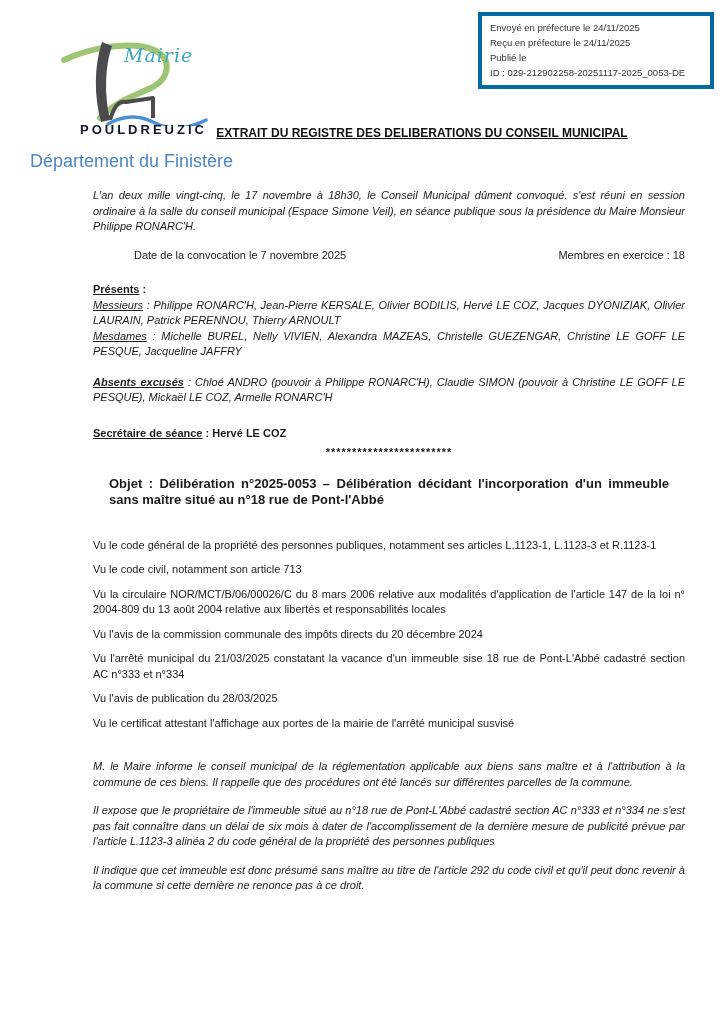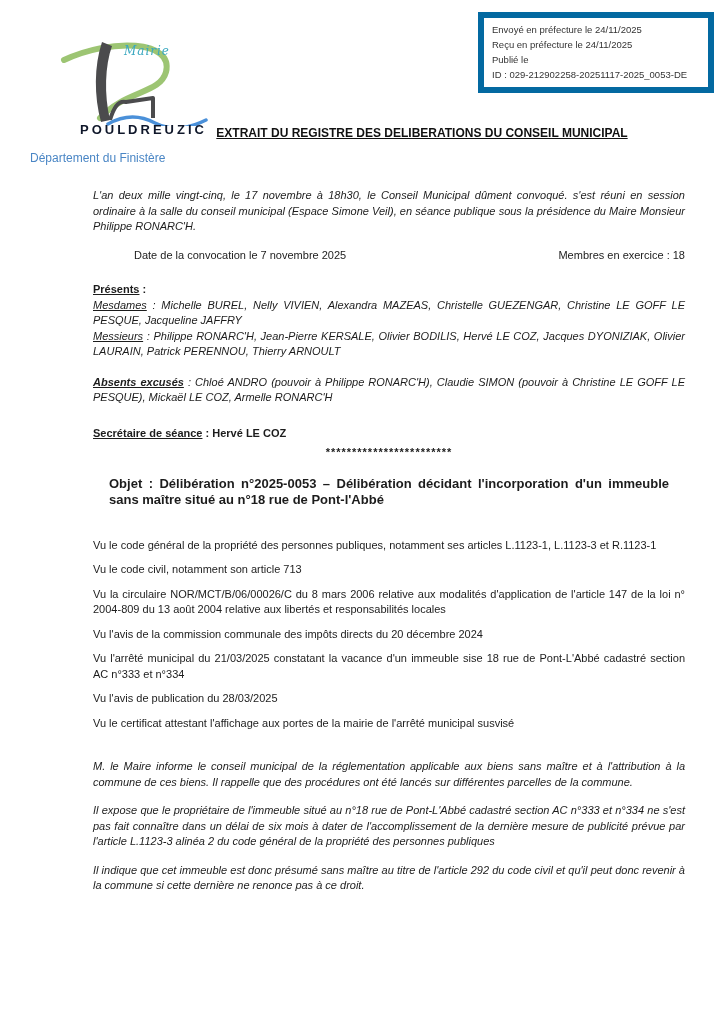--- a/index.html
+++ b/index.html
@@ -8,42 +8,42 @@
     width:724px;height:1024px;
     background:#ffffff;
     font-family:"Liberation Sans", sans-serif;
     color:#1c1c1c;
     overflow:hidden;
     margin:0 auto;
   }
   
   .stamp{
     position:absolute;left:478px;top:12px;width:236px;
-    border:6px solid #0369a1;
+    border:4px solid #0369a1;
     padding:4px 14px 5px 8px;
     font-size:9.5px;line-height:15px;color:#333;
     background:#fff;
     box-sizing:border-box;
   }
   
   .logo-area{position:absolute;left:28px;top:38px;width:210px;}
   .logo-svg{display:block;margin-left:28px;}
   .mairie-script{
     position:absolute;left:96px;top:6px;
     font-family:"DejaVu Serif", serif;font-style:italic;
-    font-size:12px;color:#3aa8c0;letter-spacing:1px;
+    font-size:19px;color:#3aa8c0;letter-spacing:1px;
   }
   .commune-name{
     margin:-4px 0 0 52px;
     font-size:13px;font-weight:bold;letter-spacing:3px;
     color:#0f172a;
   }
   .department{
     margin:14px 0 0 2px;
-    font-size:12px;color:#4a86c5;
+    font-size:18px;color:#4a86c5;
   }
   
   .doc-title{
     position:absolute;left:150px;top:126px;width:544px;
     text-align:center;font-size:12px;font-weight:bold;
     text-decoration:underline;color:#111;
   }
   
   .content{position:absolute;left:93px;top:188px;width:592px;font-size:11px;line-height:15.5px;}
   .para{text-align:justify;margin:0 0 13px 0;font-style:italic;}
@@ -98,22 +98,22 @@
 
     <p class="para">L'an deux mille vingt-cinq, le 17 novembre à 18h30, le Conseil Municipal dûment convoqué. s'est réuni en session ordinaire à la salle du conseil municipal (Espace Simone Veil), en séance publique sous la présidence du Maire Monsieur Philippe RONARC'H.</p>
 
     <div class="date-row">
       <span>Date de la convocation le 7 novembre 2025</span>
       <span>Membres en exercice : 18</span>
     </div>
 
     <div class="attendance">
       <div><span class="b u">Présents</span><span class="b"> :</span></div>
+      <div class="para" style="margin:0"><span class="u">Messieurs</span><span> : Philippe RONARC'H, Jean-Pierre KERSALE, Olivier BODILIS, Hervé LE COZ, Jacques DYONIZIAK, Olivier LAURAIN, Patrick PERENNOU, Thierry ARNOULT</span></div>
       <div class="para" style="margin:0"><span class="u">Mesdames</span><span> : Michelle BUREL, Nelly VIVIEN, Alexandra MAZEAS, Christelle GUEZENGAR, Christine LE GOFF LE PESQUE, Jacqueline JAFFRY</span></div>
-      <div class="para" style="margin:0"><span class="u">Messieurs</span><span> : Philippe RONARC'H, Jean-Pierre KERSALE, Olivier BODILIS, Hervé LE COZ, Jacques DYONIZIAK, Olivier LAURAIN, Patrick PERENNOU, Thierry ARNOULT</span></div>
     </div>
 
     <div class="para absents"><span class="b u">Absents excusés</span><span> : Chloé ANDRO (pouvoir à Philippe RONARC'H), Claudie SIMON (pouvoir à Christine LE GOFF LE PESQUE), Mickaël LE COZ, Armelle RONARC'H</span></div>
 
     <div class="secretary"><span class="b u">Secrétaire de séance</span><span class="b"> : Hervé LE COZ</span></div>
 
     <div class="separator">************************</div>
 
     <div class="subject">Objet : Délibération n°2025-0053 – Délibération décidant l'incorporation d'un immeuble sans maître situé au n°18 rue de Pont-l'Abbé</div>
 

